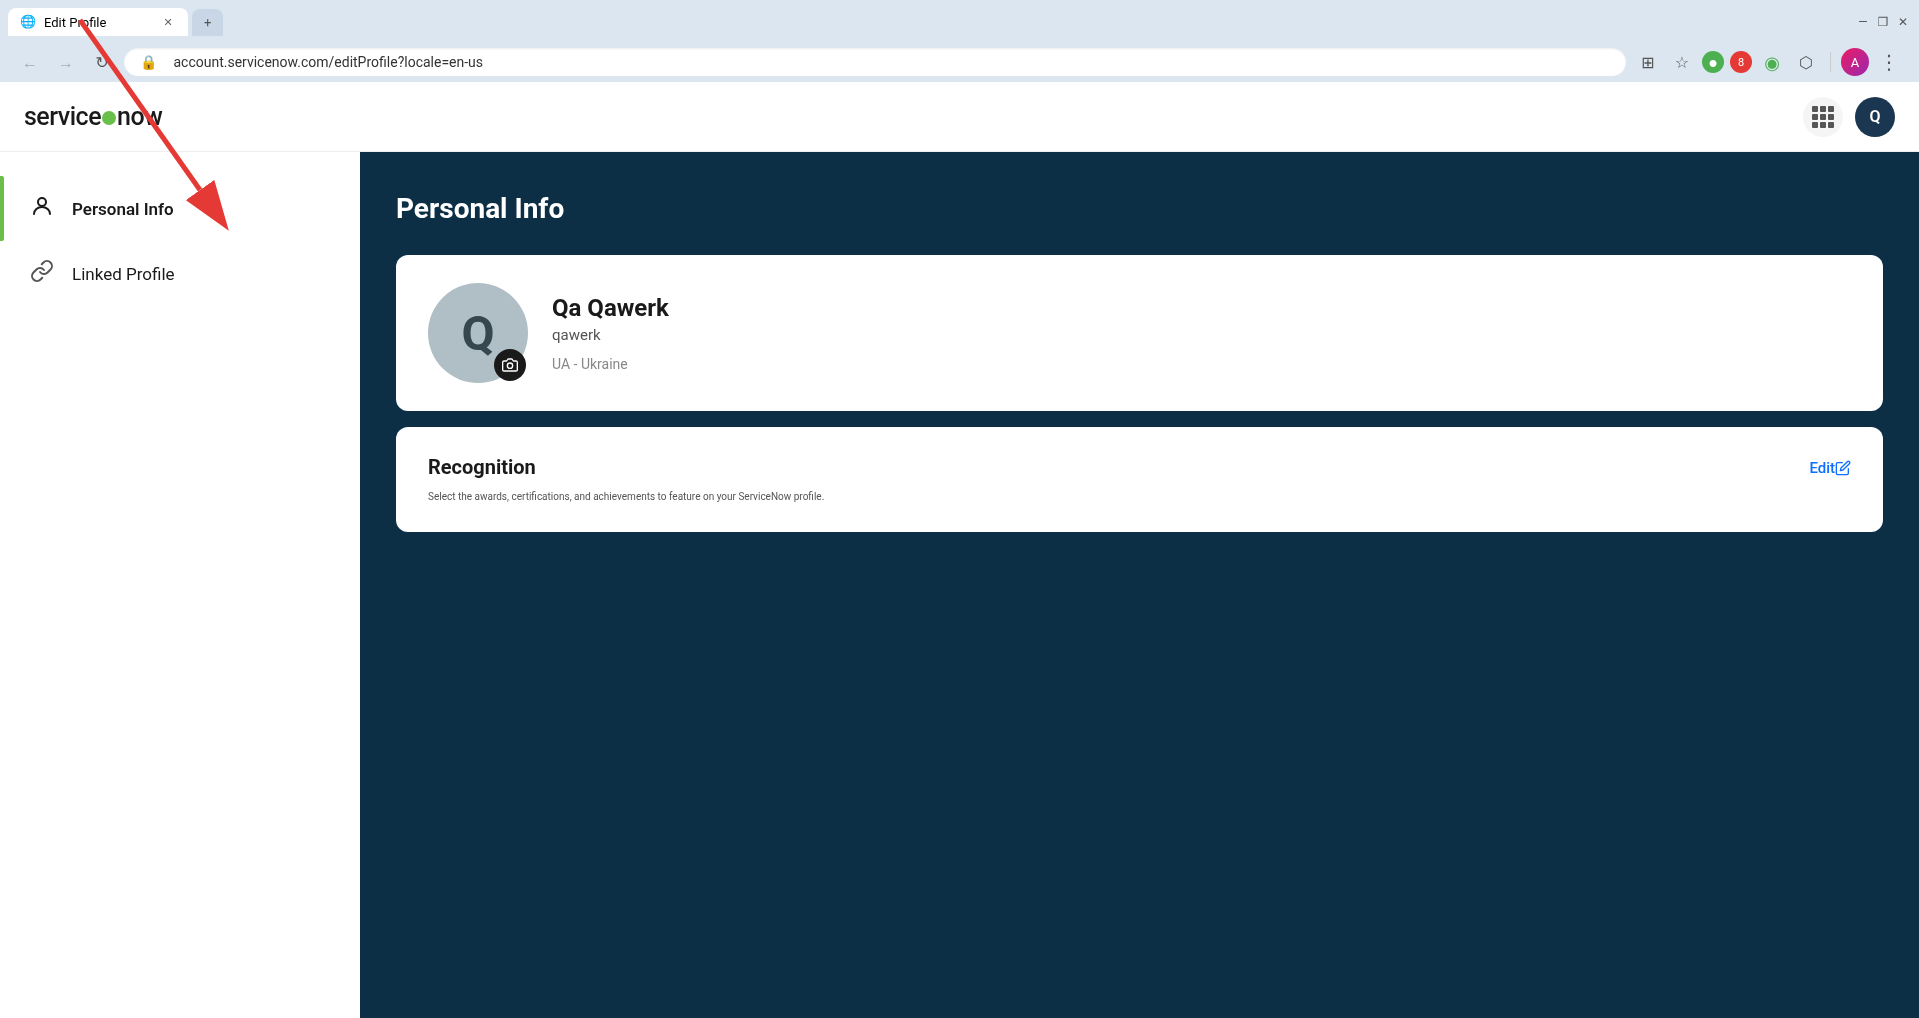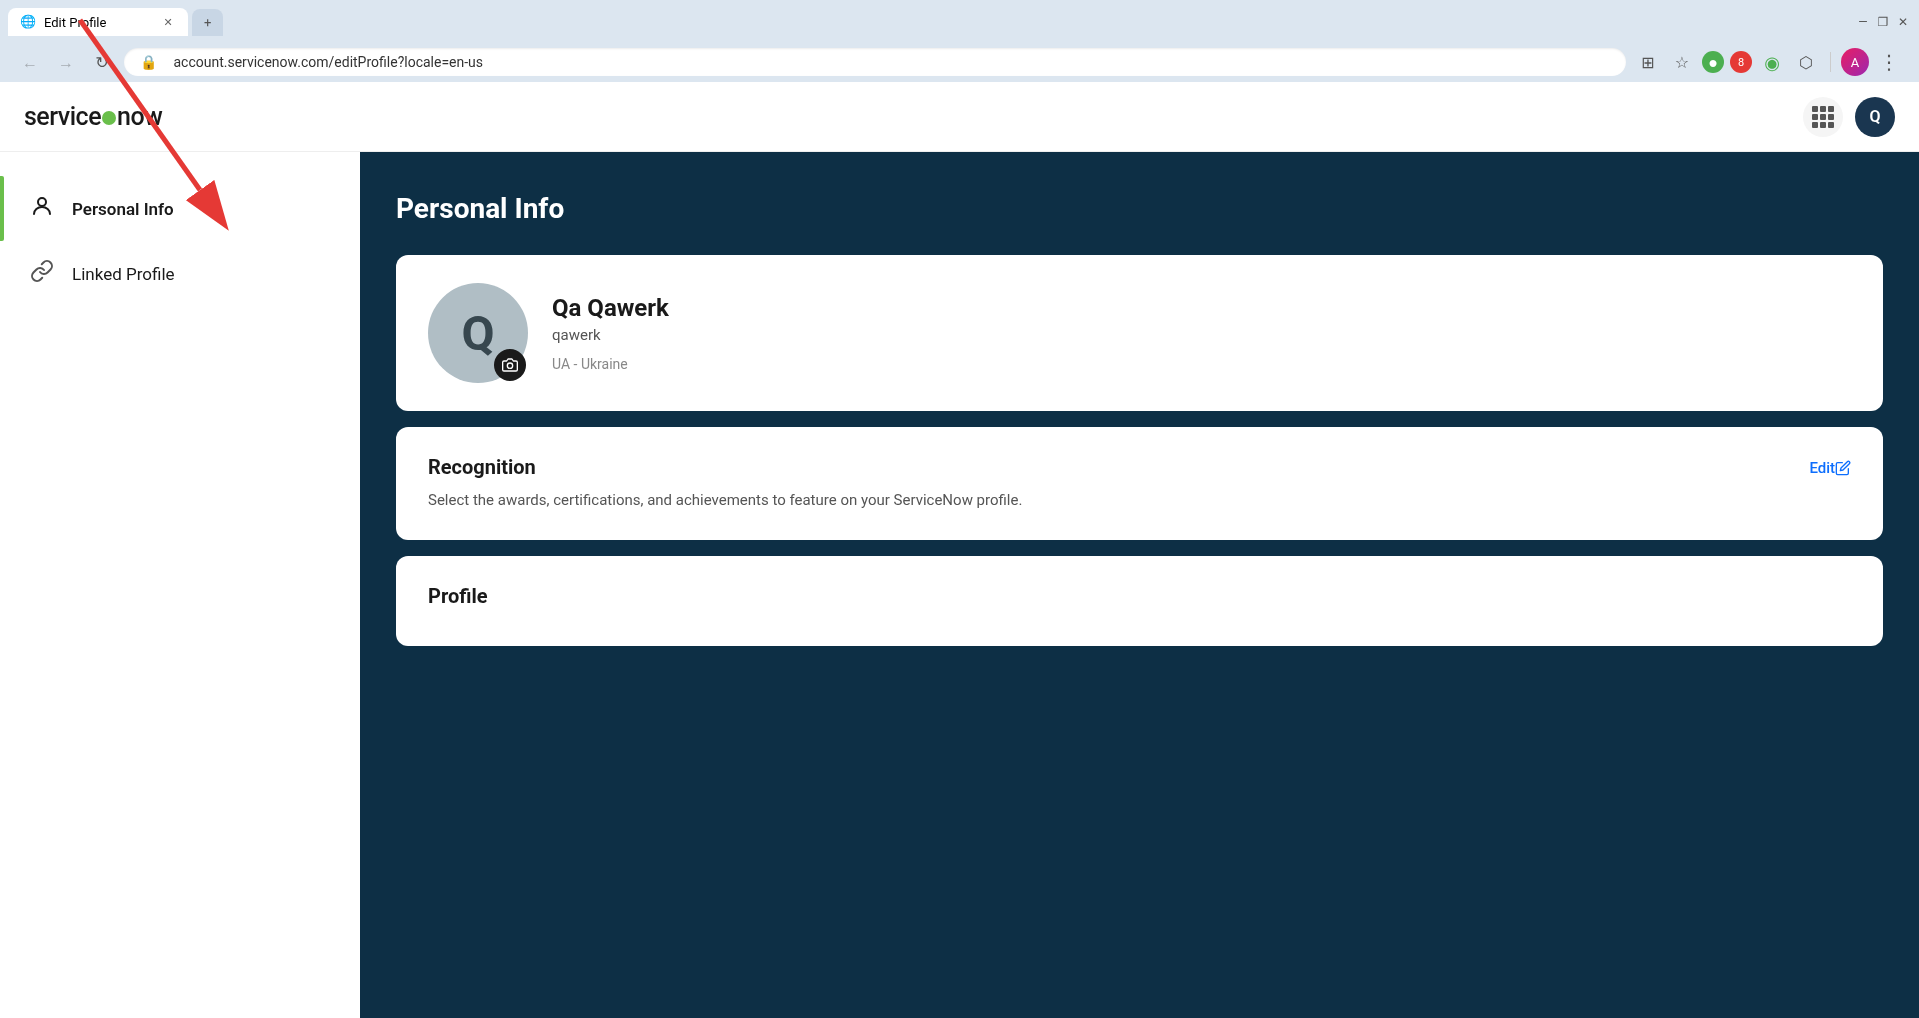--- a/index.html
+++ b/index.html
@@ -343,21 +343,21 @@
       align-items: flex-start;
     }
     .recognition-text { flex: 1; }
     .card-title {
       font-size: 20px;
       font-weight: 700;
       color: #1a1a1a;
       margin-bottom: 10px;
     }
     .card-description {
-      font-size: 15px;
+      font-size: 10px;
       color: #555;
       line-height: 1.5;
     }
     .edit-link {
       display: flex;
       align-items: center;
       color: #0d6efd;
       font-size: 15px;
       font-weight: 500;
       cursor: pointer;
@@ -521,23 +521,20 @@
           <div class="edit-link">
             <span>Edit</span>
             <svg width="16" height="16" viewBox="0 0 24 24" fill="none">
               <path d="M11 4H4a2 2 0 00-2 2v14a2 2 0 002 2h14a2 2 0 002-2v-7" stroke="#0d6efd" stroke-width="2" stroke-linecap="round" stroke-linejoin="round"></path>
               <path d="M18.5 2.5a2.121 2.121 0 013 3L12 15l-4 1 1-4 9.5-9.5z" stroke="#0d6efd" stroke-width="2" stroke-linecap="round" stroke-linejoin="round"></path>
             </svg>
           </div>
         </div>
       </div>
 
-      <div class="card profile-section-card">
-        <div class="card-title">Profile</div>
-      </div>
 
     </div>
   </div>
 </div>
 
 <svg class="annotation-arrow" viewBox="0 0 1919 1018">
   <defs>
     <marker id="arrowhead" markerWidth="10" markerHeight="7" refX="0" refY="3.5" orient="auto">
       <polygon points="0 0, 10 3.5, 0 7" fill="#e53935"></polygon>
     </marker>

